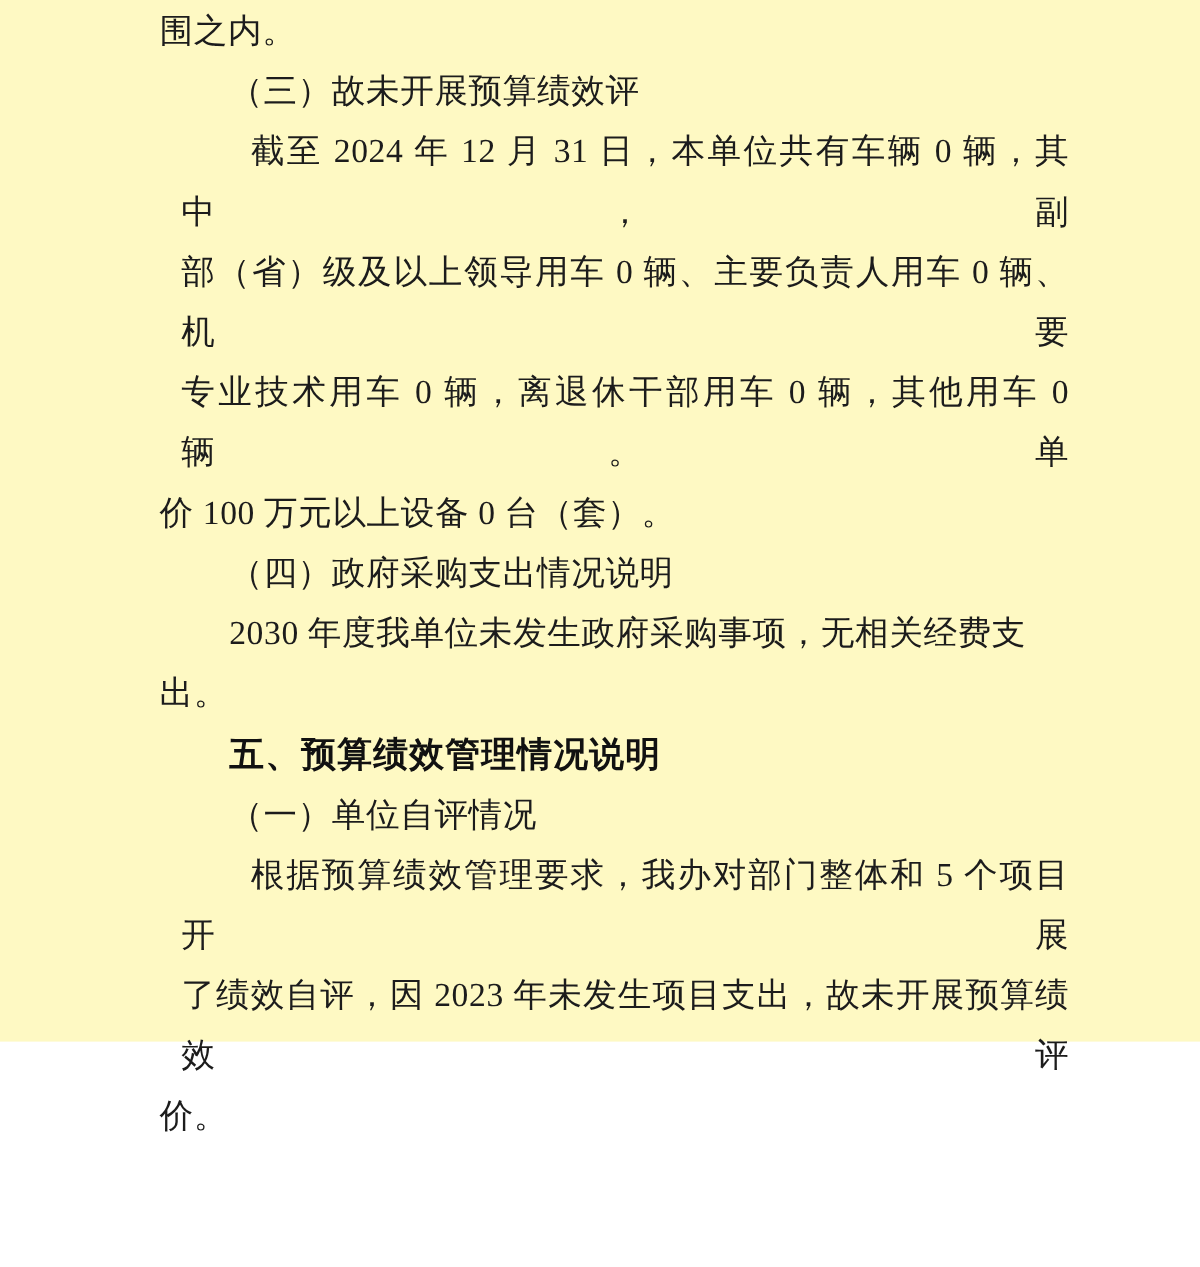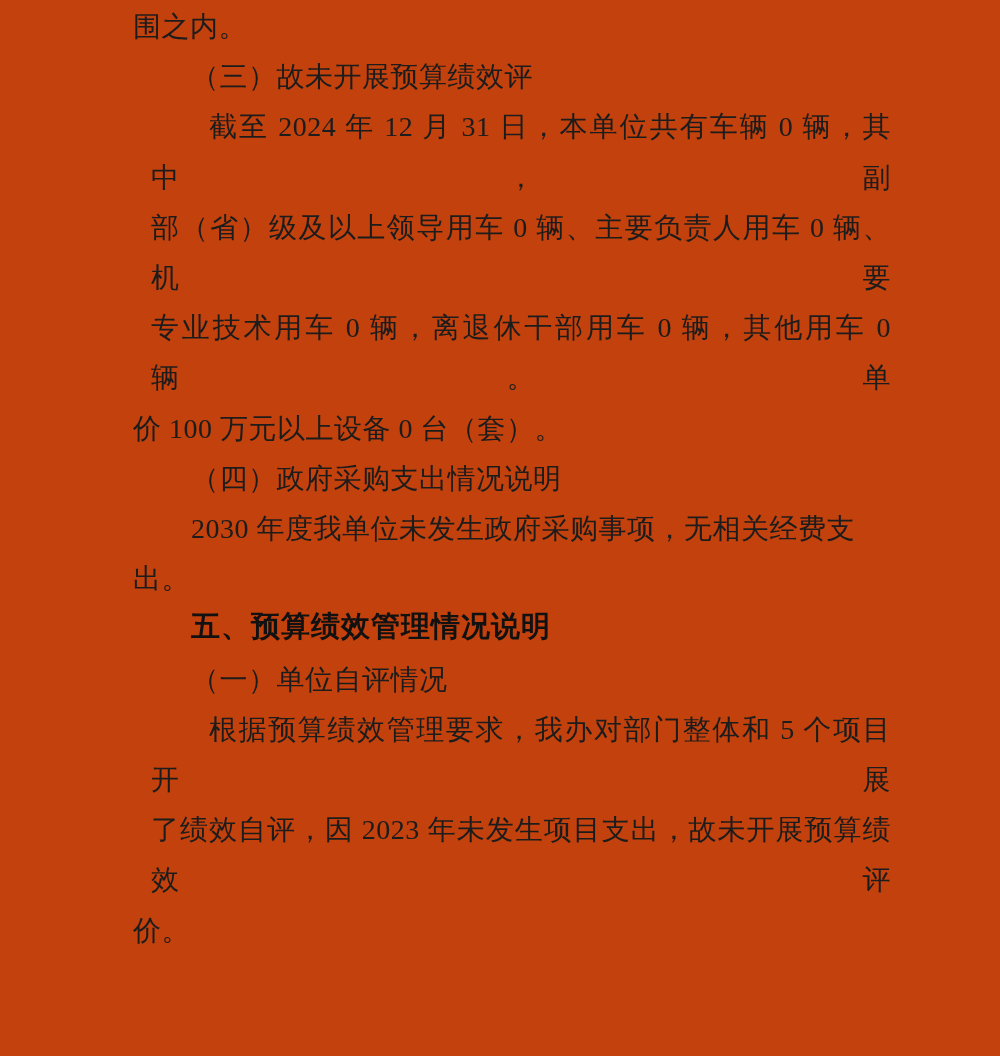--- a/index.html
+++ b/index.html
@@ -9,22 +9,22 @@
   body {
     width: 1000px;
     height: 1056px;
     background: #ffffff;
     overflow: hidden;
     font-family: "Liberation Serif", "DejaVu Serif", serif;
   }
   .page {
     position: relative;
     width: 1000px;
-    height: 1056px;
-    background: #c2410c;
+    height: 868px;
+    background: #fef9c3;
   }
   .content {
     position: absolute;
     left: 133px;
     top: 2px;
     width: 740px;
   }
   .line {
     display: block;
     width: 740px;
@@ -40,21 +40,21 @@
     text-indent: 58px;
   }
   
   .just {
     text-align: justify;
     text-align-last: justify;
     margin-left: 18px;
   }
   
   .head {
-    font-family: Liberation Mono, monospace;
+    font-family: Liberation Serif, serif;
     font-weight: bold;
     font-size: 29px;
     letter-spacing: 1px;
     color: #111111;
   }
 </style>
 </head>
 <body>
 
 <div class="page">

